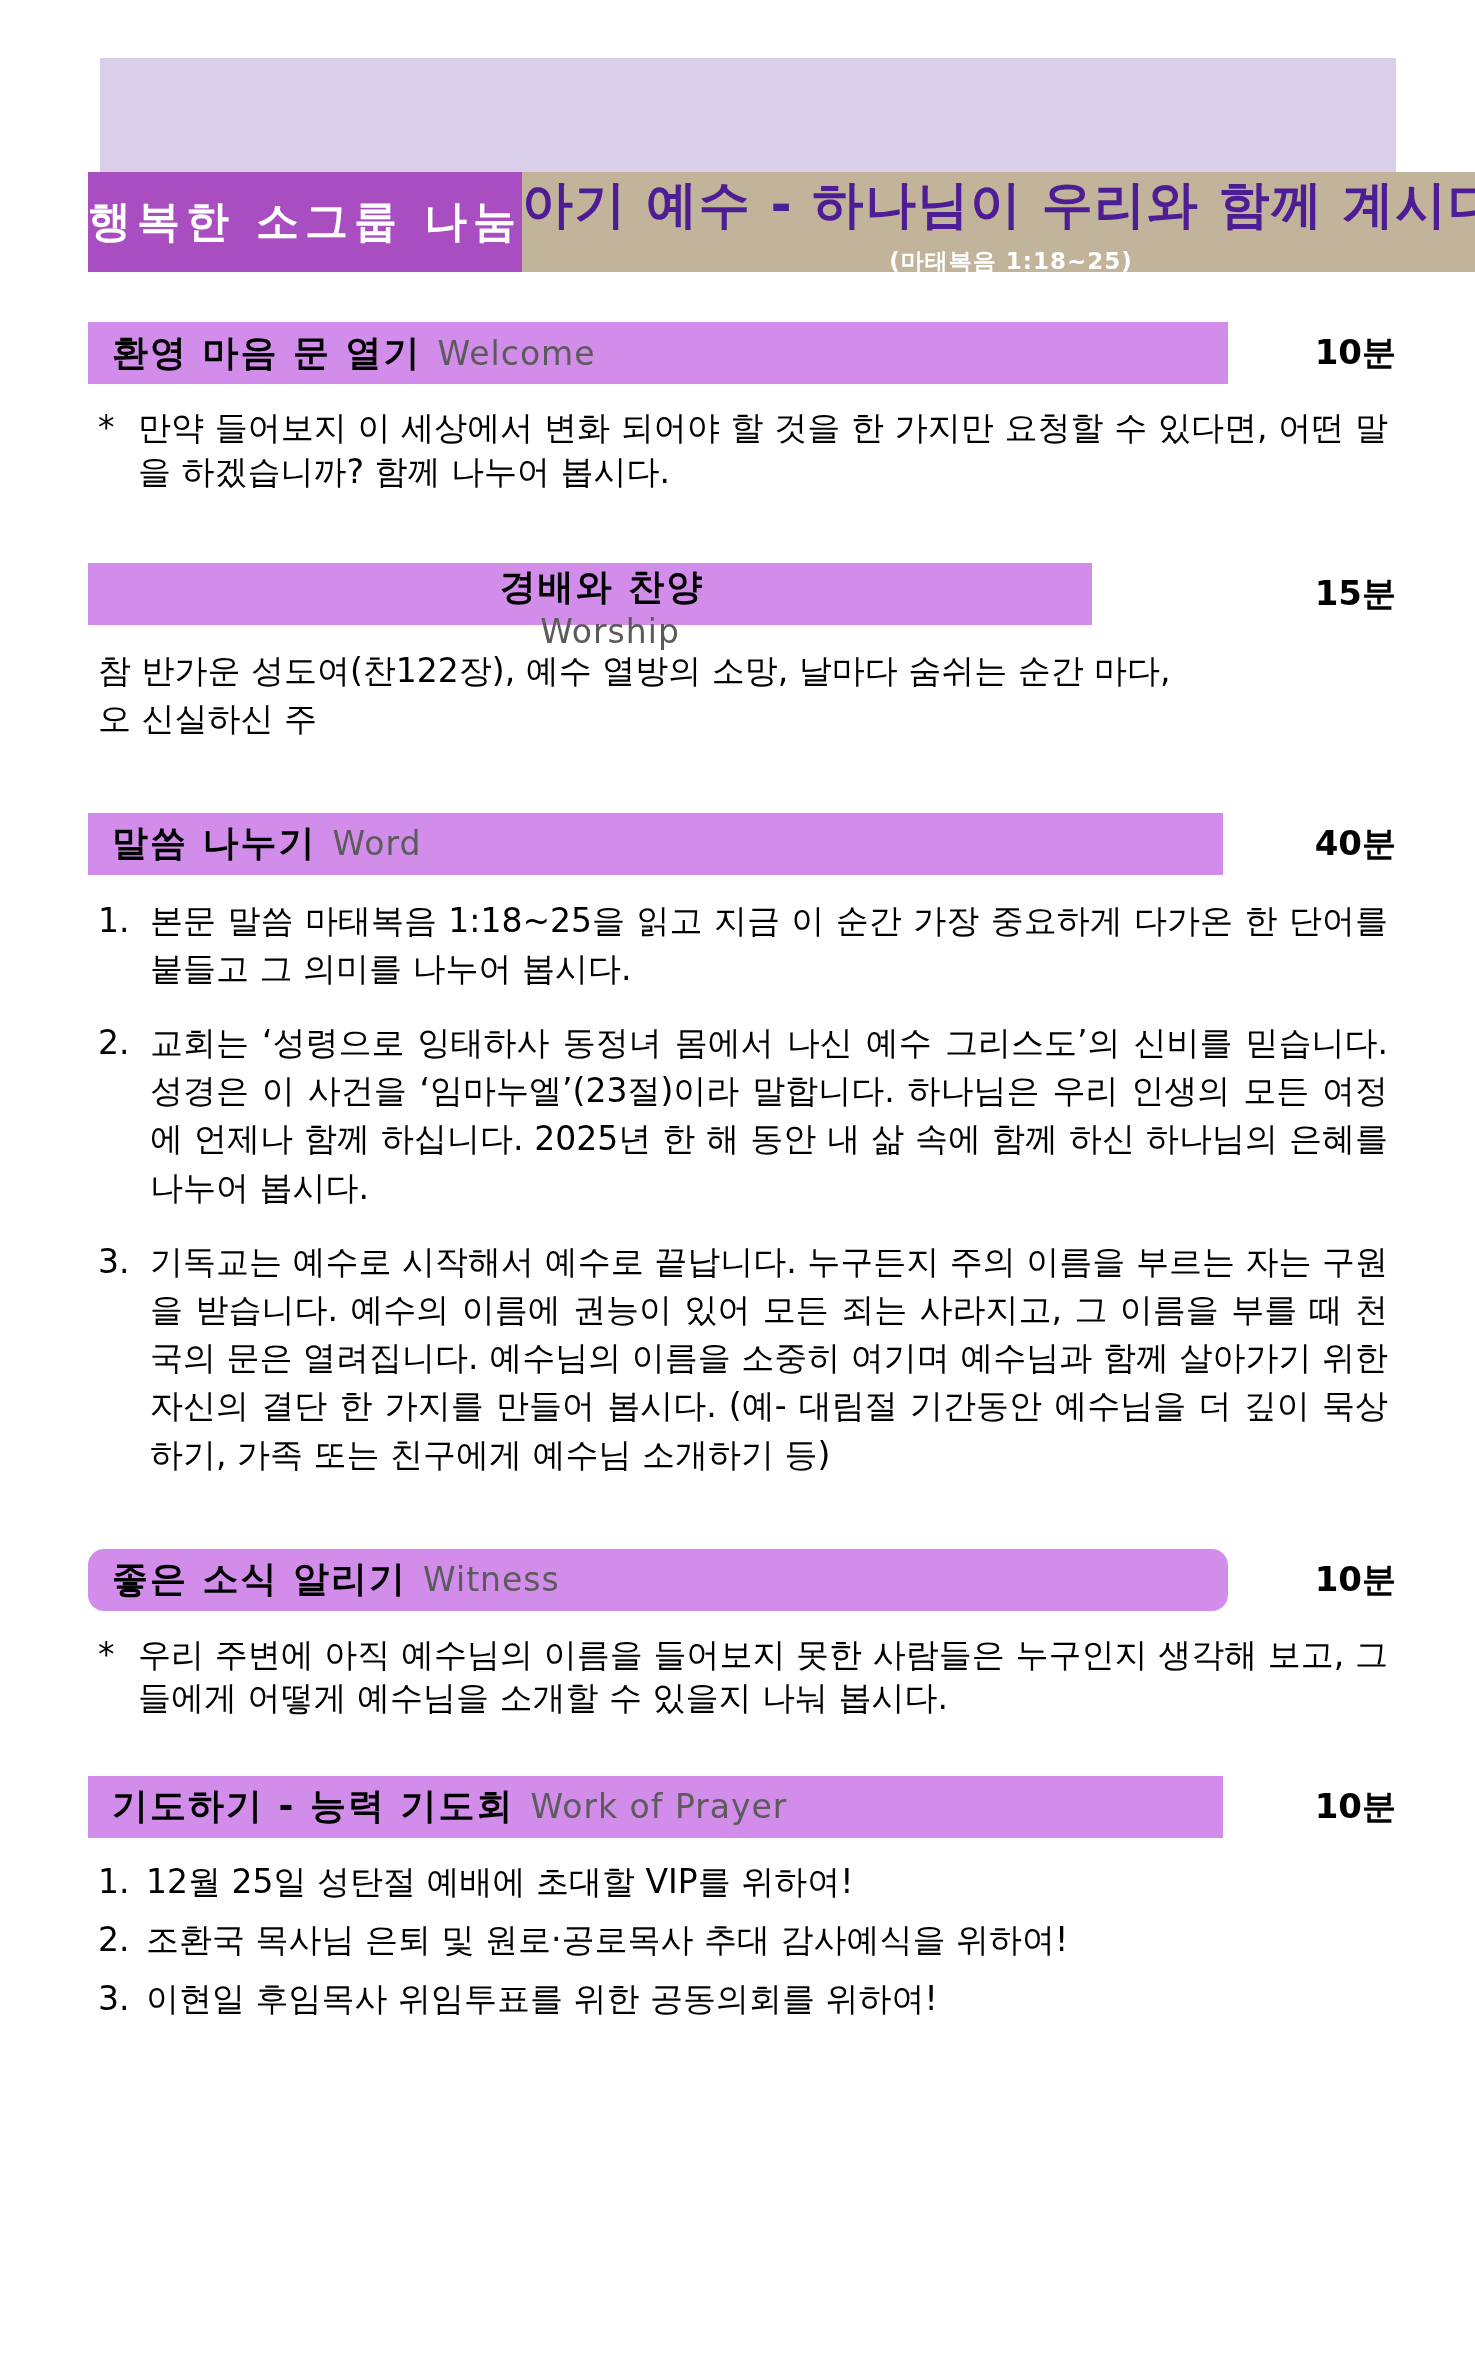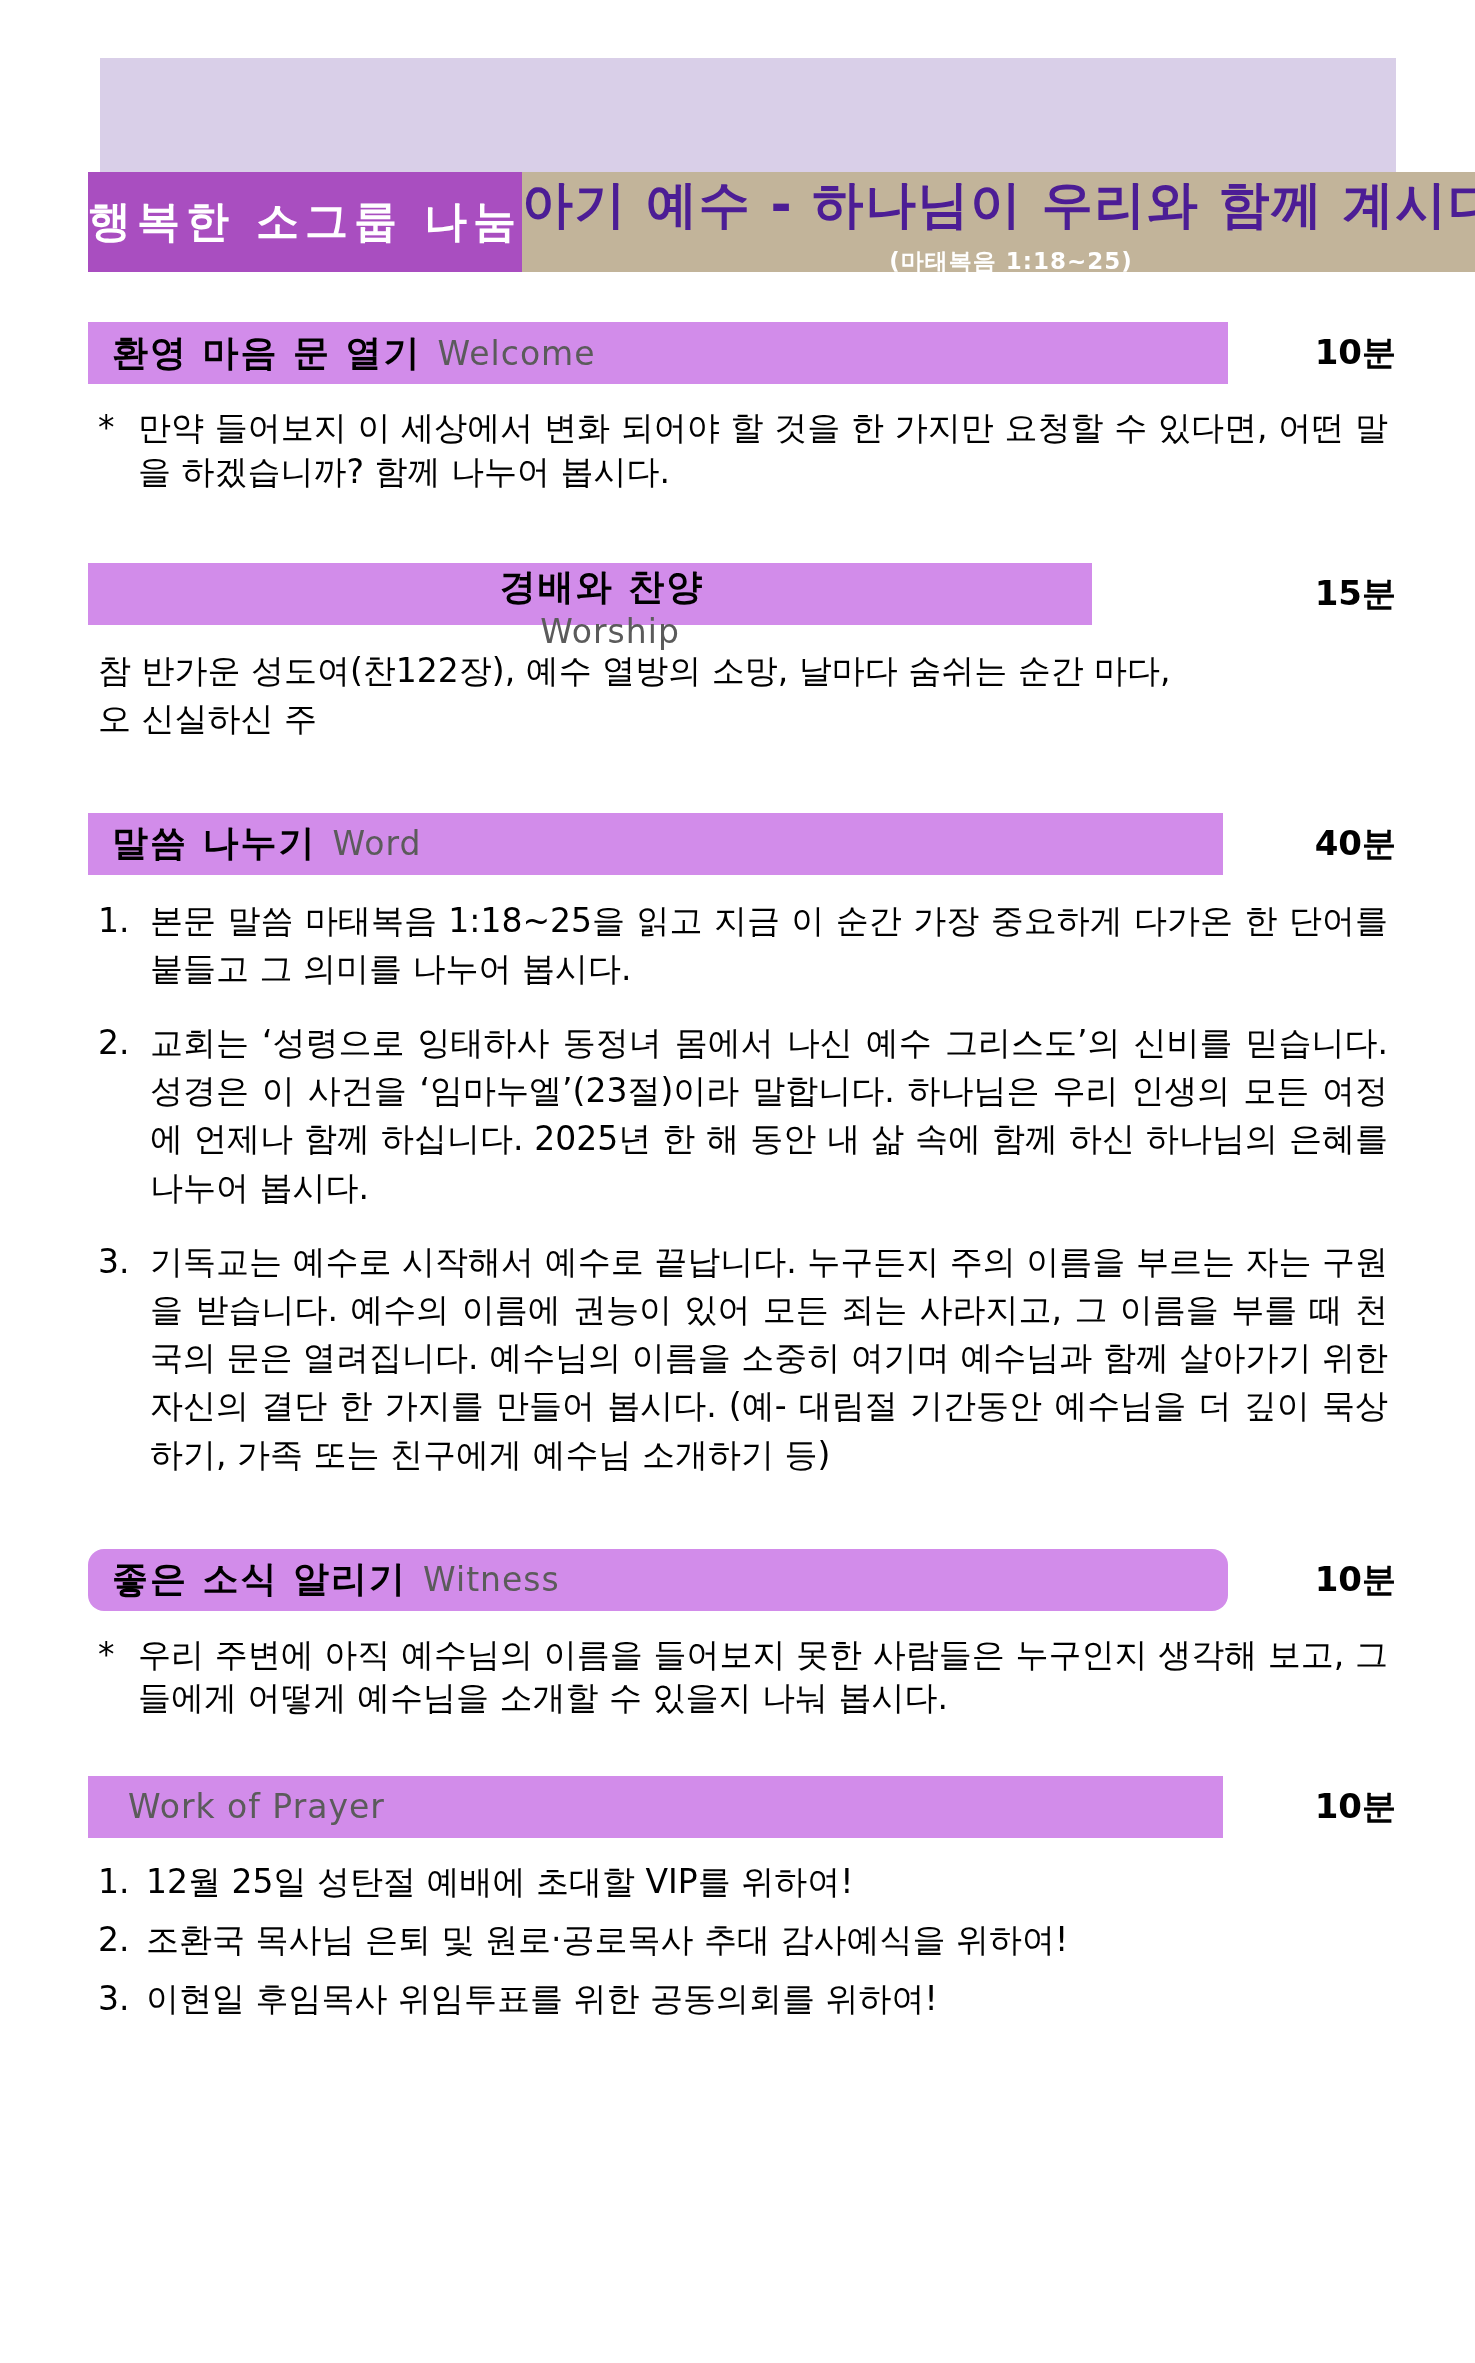--- a/index.html
+++ b/index.html
@@ -293,20 +293,21 @@
           <span class="star-text">우리 주변에 아직 예수님의 이름을 들어보지 못한 사람들은 누구인지 생각해 보고, 그들에게 어떻게 예수님을 소개할 수 있을지 나눠 봅시다.</span>
         </div>
       </div>
     </div>
 
     <div class="gap-md"></div>
 
     <div class="section">
       <div class="section-header">
         <div class="section-bar w-prayer">
+          <span class="sec-ko">기도하기 - 능력 기도회</span>
           <span class="sec-en">Work of Prayer</span>
         </div>
         <div class="sec-time">10분</div>
       </div>
       <div class="body-block">
         <div class="pray-item">
           <span class="pray-mark">1.</span>
           <span class="pray-text">12월 25일 성탄절 예배에 초대할 VIP를 위하여!</span>
         </div>
         <div class="pray-item">

